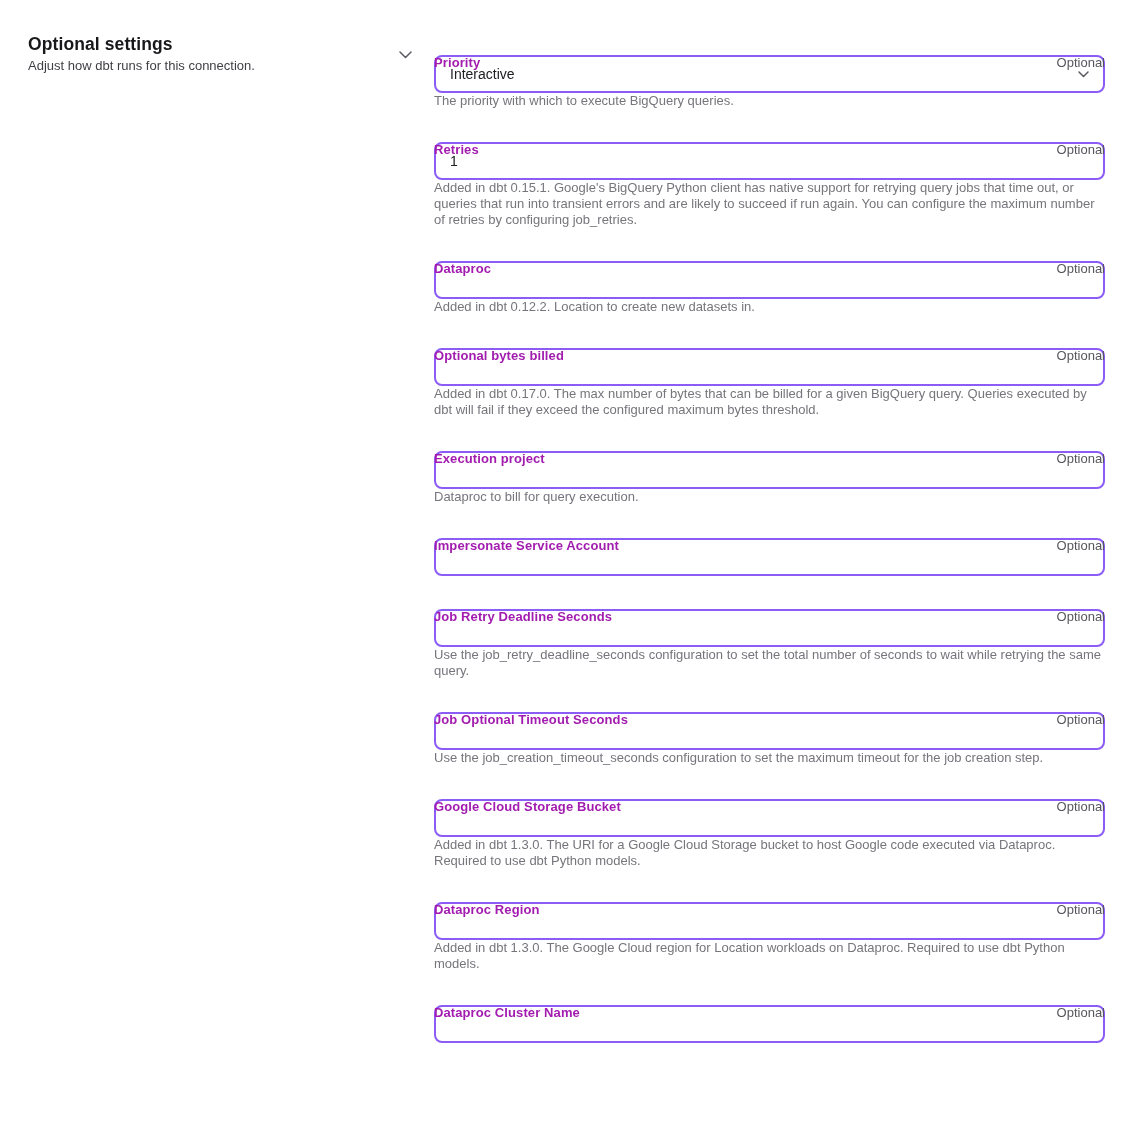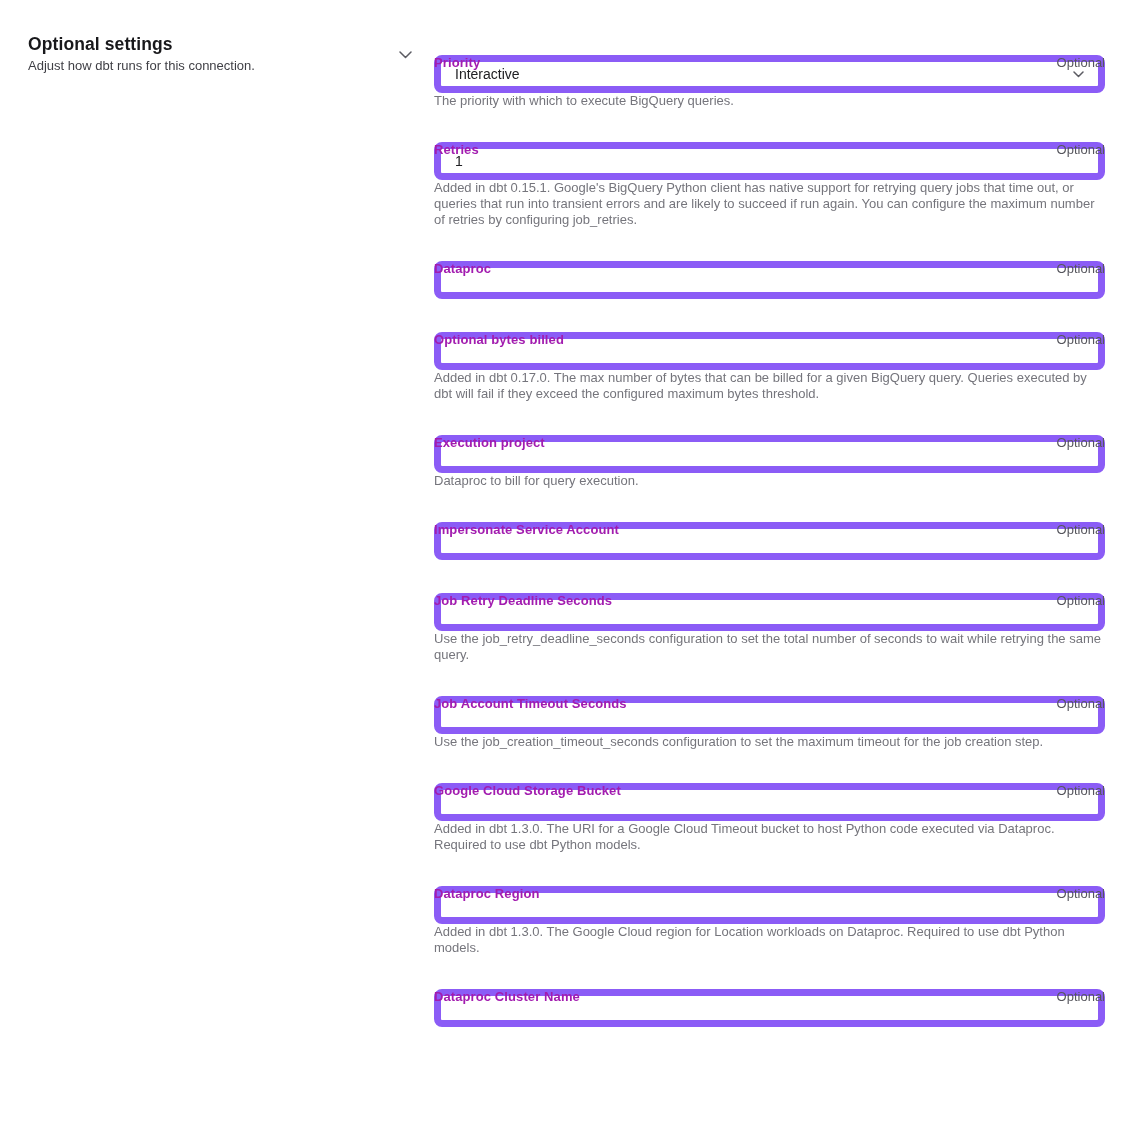--- a/index.html
+++ b/index.html
@@ -58,21 +58,21 @@
   }
   .field-optional {
     font-size: 13px;
     font-weight: 400;
     color: #56565d;
     text-align: center;
   }
   .text-input, .select-box {
     width: 100%;
     height: 38px;
-    border: 7px solid #8b5cf6;
+    border: 2px solid #8b5cf6;
     border-radius: 8px;
     background: #ffffff;
     font-family: "Liberation Sans", sans-serif;
     font-size: 14px;
     color: #202024;
     padding: 0 14px;
     outline: none;
     display: block;
   }
   .select-box {
@@ -130,20 +130,21 @@
       <div class="field-helper">Added in dbt 0.15.1. Google's BigQuery Python client has native support for retrying query jobs that time out, or queries that run into transient errors and are likely to succeed if run again. You can configure the maximum number of retries by configuring job_retries.</div>
     </div>
 
     <div class="field">
       <div class="field-head">
         <label class="field-label">Dataproc</label>
         <span class="field-optional">Optional</span>
       </div>
 
       <input class="text-input" type="text" value="" style="">
+      <div class="field-helper">Added in dbt 0.12.2. Location to create new datasets in.</div>
     </div>
 
     <div class="field">
       <div class="field-head">
         <label class="field-label">Optional bytes billed</label>
         <span class="field-optional">Optional</span>
       </div>
 
       <input class="text-input" type="text" value="" style="">
       <div class="field-helper">Added in dbt 0.17.0. The max number of bytes that can be billed for a given BigQuery query. Queries executed by dbt will fail if they exceed the configured maximum bytes threshold.</div>
@@ -174,36 +175,36 @@
         <label class="field-label">Job Retry Deadline Seconds</label>
         <span class="field-optional">Optional</span>
       </div>
 
       <input class="text-input" type="text" value="" style="">
       <div class="field-helper">Use the job_retry_deadline_seconds configuration to set the total number of seconds to wait while retrying the same query.</div>
     </div>
 
     <div class="field">
       <div class="field-head">
-        <label class="field-label">Job Account Timeout Seconds</label>
+        <label class="field-label">Job Optional Timeout Seconds</label>
         <span class="field-optional">Optional</span>
       </div>
 
       <input class="text-input" type="text" value="" style="">
       <div class="field-helper">Use the job_creation_timeout_seconds configuration to set the maximum timeout for the job creation step.</div>
     </div>
 
     <div class="field">
       <div class="field-head">
         <label class="field-label">Google Cloud Storage Bucket</label>
         <span class="field-optional">Optional</span>
       </div>
 
       <input class="text-input" type="text" value="" style="">
-      <div class="field-helper">Added in dbt 1.3.0. The URI for a Google Cloud Timeout bucket to host Python code executed via Dataproc. Required to use dbt Python models.</div>
+      <div class="field-helper">Added in dbt 1.3.0. The URI for a Google Cloud Storage bucket to host Google code executed via Dataproc. Required to use dbt Python models.</div>
     </div>
 
     <div class="field">
       <div class="field-head">
         <label class="field-label">Dataproc Region</label>
         <span class="field-optional">Optional</span>
       </div>
 
       <input class="text-input" type="text" value="" style="">
       <div class="field-helper">Added in dbt 1.3.0. The Google Cloud region for Location workloads on Dataproc. Required to use dbt Python models.</div>

